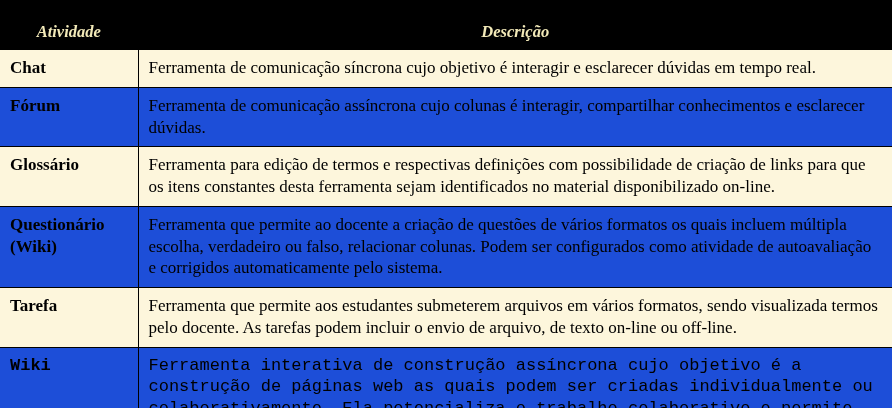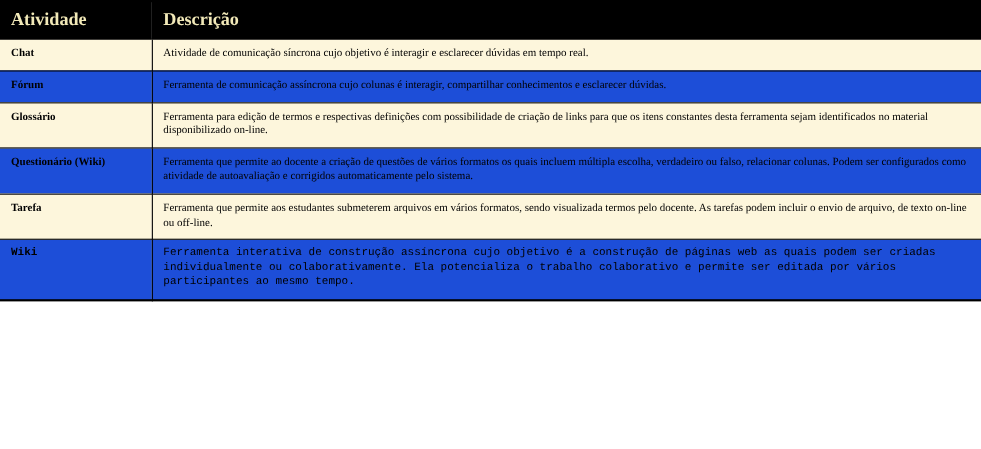--- a/index.html
+++ b/index.html
@@ -26,33 +26,34 @@
     border-top: 2px solid #000000;
     border-bottom: 2px solid #000000;
   }
   table.activity-table col.col-activity { width: 138px; }
   table.activity-table col.col-description { width: 754px; }
 
   thead tr.header-row th {
     background: #000000;
     color: #f2e9b8;
     font-family: "Liberation Serif", serif;
+    font-style: italic;
     font-weight: bold;
     font-size: 16.5px;
-    text-align: left;
-    padding: 6px 10px 7px 10px;
+    text-align: center;
+    padding: 20px 10px 7px 10px;
     vertical-align: middle;
     border: none;
   }
   thead tr.header-row th.th-activity {
     border-right: 1px solid #000000;
   }
 
   tbody td {
-    font-size: 10px;
+    font-size: 17px;
     line-height: 1.28;
     vertical-align: top;
     padding: 7px 10px 8px 10px;
     border-top: 1px solid #000000;
     border-bottom: 1px solid #000000;
   }
   tbody td.cell-activity {
     font-weight: bold;
     border-right: 1px solid #000000;
     white-space: normal;
@@ -79,21 +80,21 @@
     </colgroup>
     <thead>
       <tr class="header-row">
         <th class="th-activity">Atividade</th>
         <th class="th-description">Descrição</th>
       </tr>
     </thead>
     <tbody>
       <tr class="shaded">
         <td class="cell-activity">Chat</td>
-        <td class="cell-description">Atividade de comunicação síncrona cujo objetivo é interagir e esclarecer dúvidas em tempo real.</td>
+        <td class="cell-description">Ferramenta de comunicação síncrona cujo objetivo é interagir e esclarecer dúvidas em tempo real.</td>
       </tr>
       <tr class="plain">
         <td class="cell-activity">Fórum</td>
         <td class="cell-description">Ferramenta de comunicação assíncrona cujo colunas é interagir, compartilhar conhecimentos e esclarecer dúvidas.</td>
       </tr>
       <tr class="shaded">
         <td class="cell-activity">Glossário</td>
         <td class="cell-description">Ferramenta para edição de termos e respectivas definições com possibilidade de criação de links para que os itens constantes desta ferramenta sejam identificados no material disponibilizado on-line.</td>
       </tr>
       <tr class="plain">

